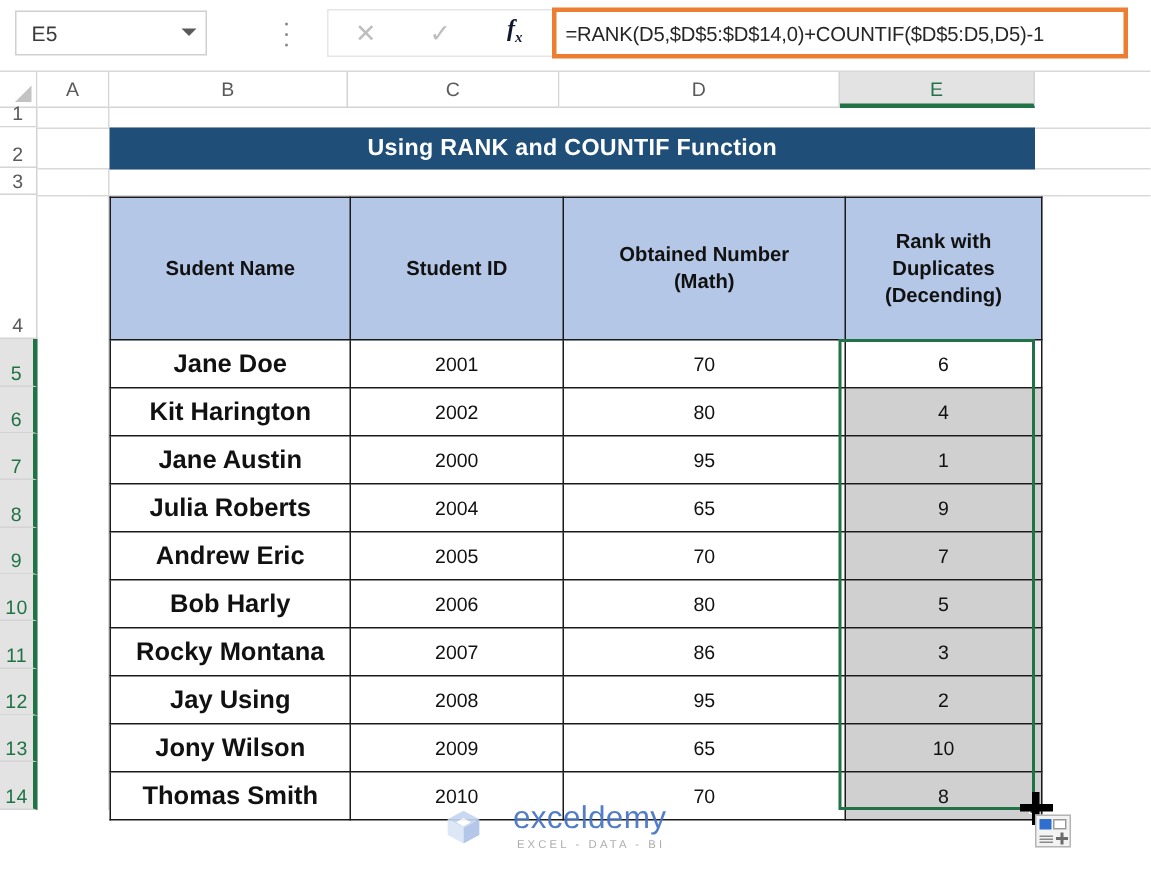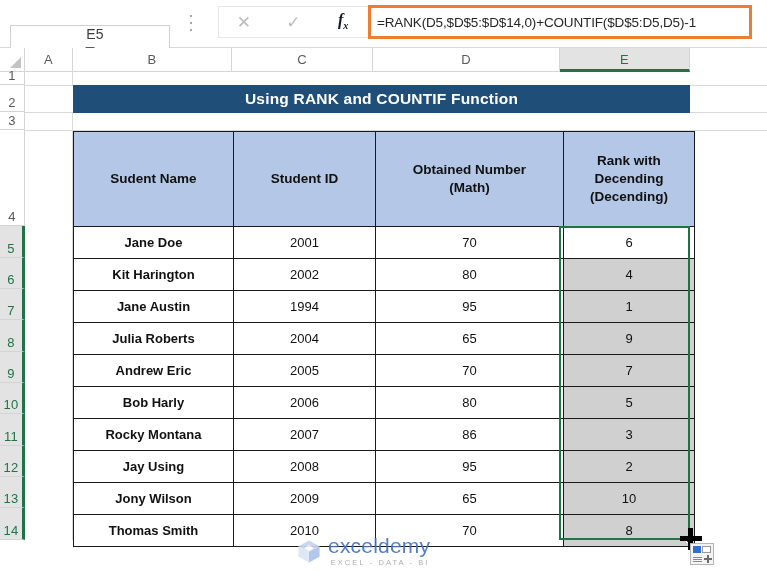--- a/index.html
+++ b/index.html
@@ -22,29 +22,28 @@
     position: absolute;
     left: 0; top: 0;
     width: 767px;
     height: 48px;
     background: #ffffff;
     border-bottom: 1px solid #d8d8d8;
     box-sizing: border-box;
   }
   .name-box {
     position: absolute;
-    left: 10px; top: 25px;
-    width: 160px; height: 30px;
+    left: 10px; top: 7px;
+    width: 128px; height: 30px;
     border: 1px solid #d0d0d0;
     background: #ffffff;
     box-sizing: border-box;
     display: flex;
     align-items: center;
     cursor: default;
-    flex-direction: column;
   }
   .name-box-text {
     flex: 1;
     padding-left: 10px;
     font-size: 14px;
     color: #3b3b3b;
     letter-spacing: .2px;
   }
   .name-box-caret {
     width: 22px;
@@ -246,21 +245,21 @@
     height: 94px;
     line-height: 1.35;
     font-size: 13.5px;
   }
   .data-table tbody td {
     height: 31px;
     background: #ffffff;
   }
   .data-table tbody td.c-name {
     font-weight: bold;
-    font-size: 13px;
+    font-size: 17px;
   }
   .data-table tbody td.c-rank.sel {
     background: #D0D0D0;
   }
   .col-b { width: 159px; }
   .col-c { width: 141px; }
   .col-d { width: 187px; }
   .col-e { width: 130px; }
 
   
@@ -339,21 +338,21 @@
   }
   .paste-badge .pb-plus:before { left: 0; top: 3px; width: 8px; height: 2px; }
   .paste-badge .pb-plus:after { left: 3px; top: 0; width: 2px; height: 8px; }
 
   
   .watermark {
     position: absolute;
     left: 296px; top: 535px;
     display: flex;
     align-items: center;
-    gap: 6px;
+    gap: 20px;
     pointer-events: none;
     opacity: .92;
   }
   .wm-cube { width: 26px; height: 26px; }
   .wm-text { display: flex; flex-direction: column; line-height: 1; }
   .wm-main {
     font-size: 21px;
     color: #4472C4;
     letter-spacing: .2px;
   }
@@ -466,41 +465,41 @@
       </th>
       <th class="col-c">
         <div>Student ID</div>
       </th>
       <th class="col-d">
         <div>Obtained Number</div>
         <div>(Math)</div>
       </th>
       <th class="col-e">
         <div>Rank with</div>
-        <div>Decending</div>
+        <div>Duplicates</div>
         <div>(Decending)</div>
       </th>
     </tr>
   </thead>
   <tbody>
     <tr>
       <td class="c-name">Jane Doe</td>
       <td>2001</td>
       <td>70</td>
       <td class="c-rank">6</td>
     </tr>
     <tr>
       <td class="c-name">Kit Harington</td>
       <td>2002</td>
       <td>80</td>
       <td class="c-rank sel">4</td>
     </tr>
     <tr>
       <td class="c-name">Jane Austin</td>
-      <td>1994</td>
+      <td>2000</td>
       <td>95</td>
       <td class="c-rank sel">1</td>
     </tr>
     <tr>
       <td class="c-name">Julia Roberts</td>
       <td>2004</td>
       <td>65</td>
       <td class="c-rank sel">9</td>
     </tr>
     <tr>

